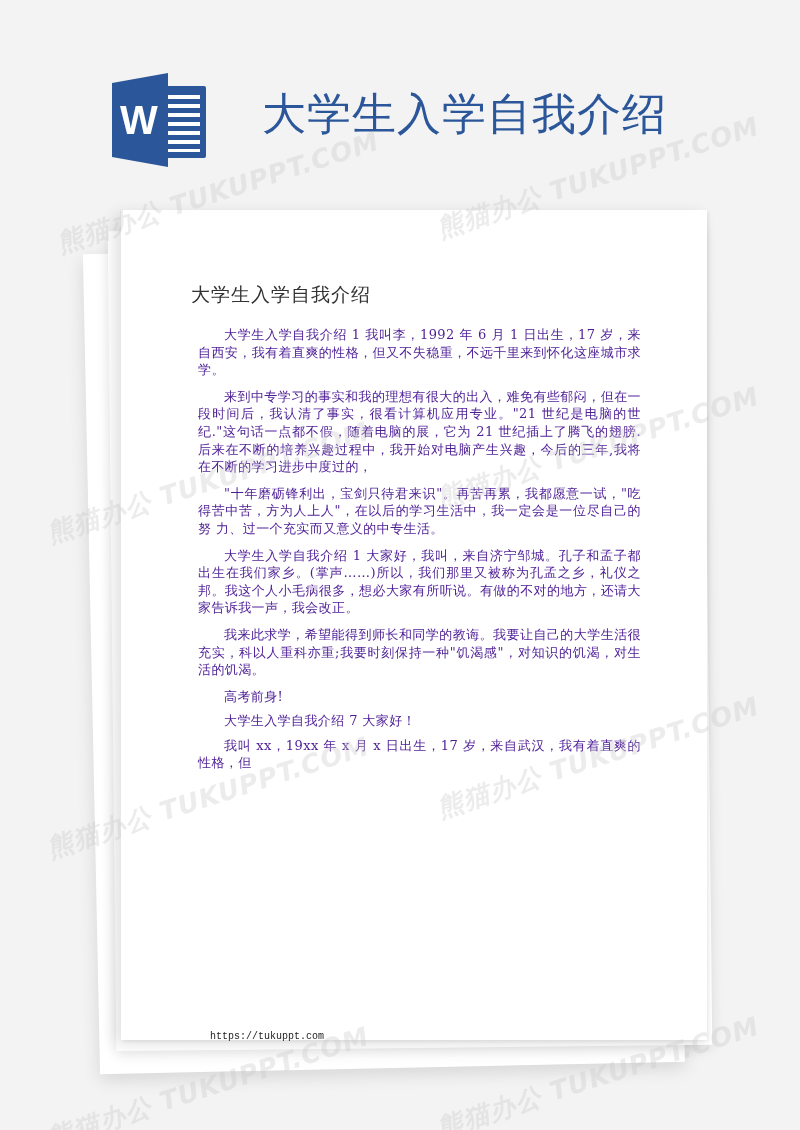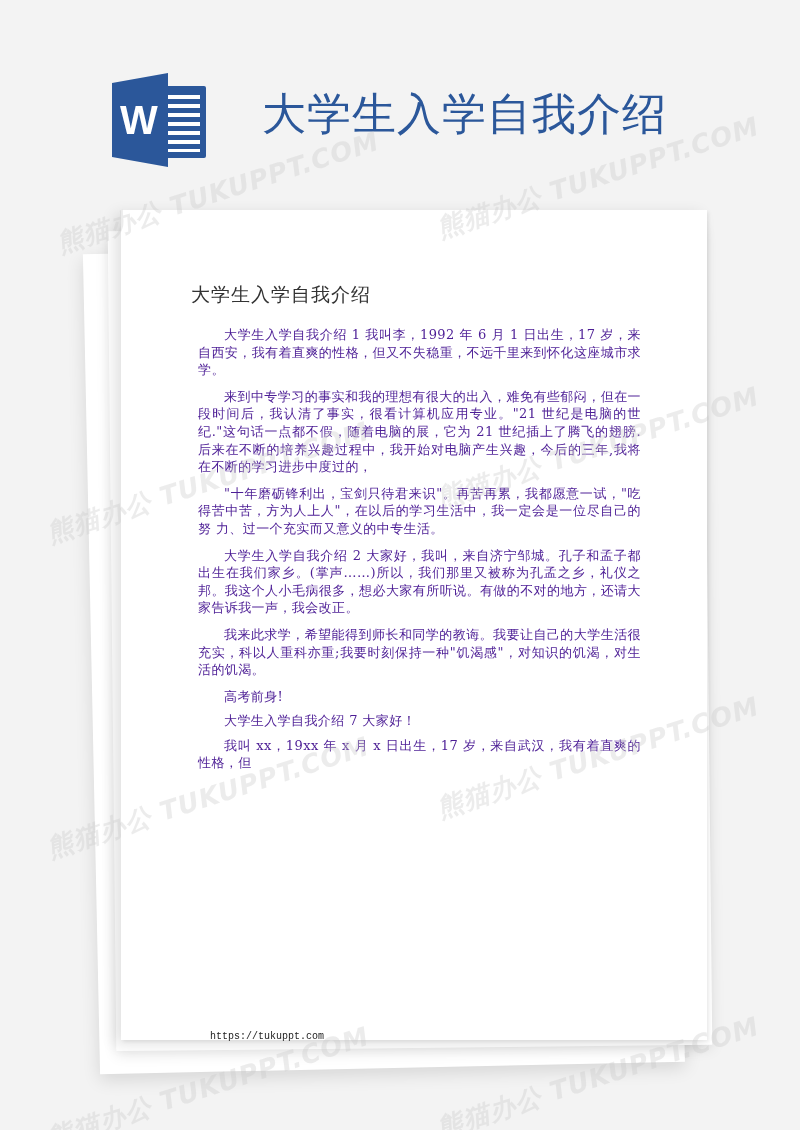--- a/index.html
+++ b/index.html
@@ -90,21 +90,21 @@
 <div class="paper-back"></div>
 <div class="paper-mid"></div>
 
 <div class="page">
   <div class="doc-title">大学生入学自我介绍</div>
 
   <div class="doc-body">
     <p class="para">大学生入学自我介绍 1 我叫李，1992 年 6 月 1 日出生，17 岁，来自西安，我有着直爽的性格，但又不失稳重，不远千里来到怀化这座城市求学。</p>
     <p class="para">来到中专学习的事实和我的理想有很大的出入，难免有些郁闷，但在一段时间后，我认清了事实，很看计算机应用专业。"21 世纪是电脑的世纪."这句话一点都不假，随着电脑的展，它为 21 世纪插上了腾飞的翅膀.后来在不断的培养兴趣过程中，我开始对电脑产生兴趣，今后的三年,我将在不断的学习进步中度过的，</p>
     <p class="para">"十年磨砺锋利出，宝剑只待君来识"。再苦再累，我都愿意一试，"吃得苦中苦，方为人上人"，在以后的学习生活中，我一定会是一位尽自己的努 力、过一个充实而又意义的中专生活。</p>
-    <p class="para">大学生入学自我介绍 2 大家好，我叫，来自济宁邹城。孔子和孟子都出生在我们家乡。(掌声……)所以，我们那里又被称为孔孟之乡，礼仪之邦。我这个人小毛病很多，想必大家有所听说。有做的不对的地方，还请大家告诉我一声，我会改正。</p>
+    <p class="para">大学生入学自我介绍 1 大家好，我叫，来自济宁邹城。孔子和孟子都出生在我们家乡。(掌声……)所以，我们那里又被称为孔孟之乡，礼仪之邦。我这个人小毛病很多，想必大家有所听说。有做的不对的地方，还请大家告诉我一声，我会改正。</p>
     <p class="para">我来此求学，希望能得到师长和同学的教诲。我要让自己的大学生活很充实，科以人重科亦重;我要时刻保持一种"饥渴感"，对知识的饥渴，对生活的饥渴。</p>
     <p class="para short">高考前身!</p>
     <p class="para short">大学生入学自我介绍 7 大家好！</p>
     <p class="para short">我叫 xx，19xx 年 x 月 x 日出生，17 岁，来自武汉，我有着直爽的性格，但</p>
   </div>
 
   <div class="footer-url">https://tukuppt.com</div>
 </div>
 
 <div class="watermark" style="left:50px;top:175px;"><span>熊猫办公</span> <span>TUKUPPT.COM</span></div>

